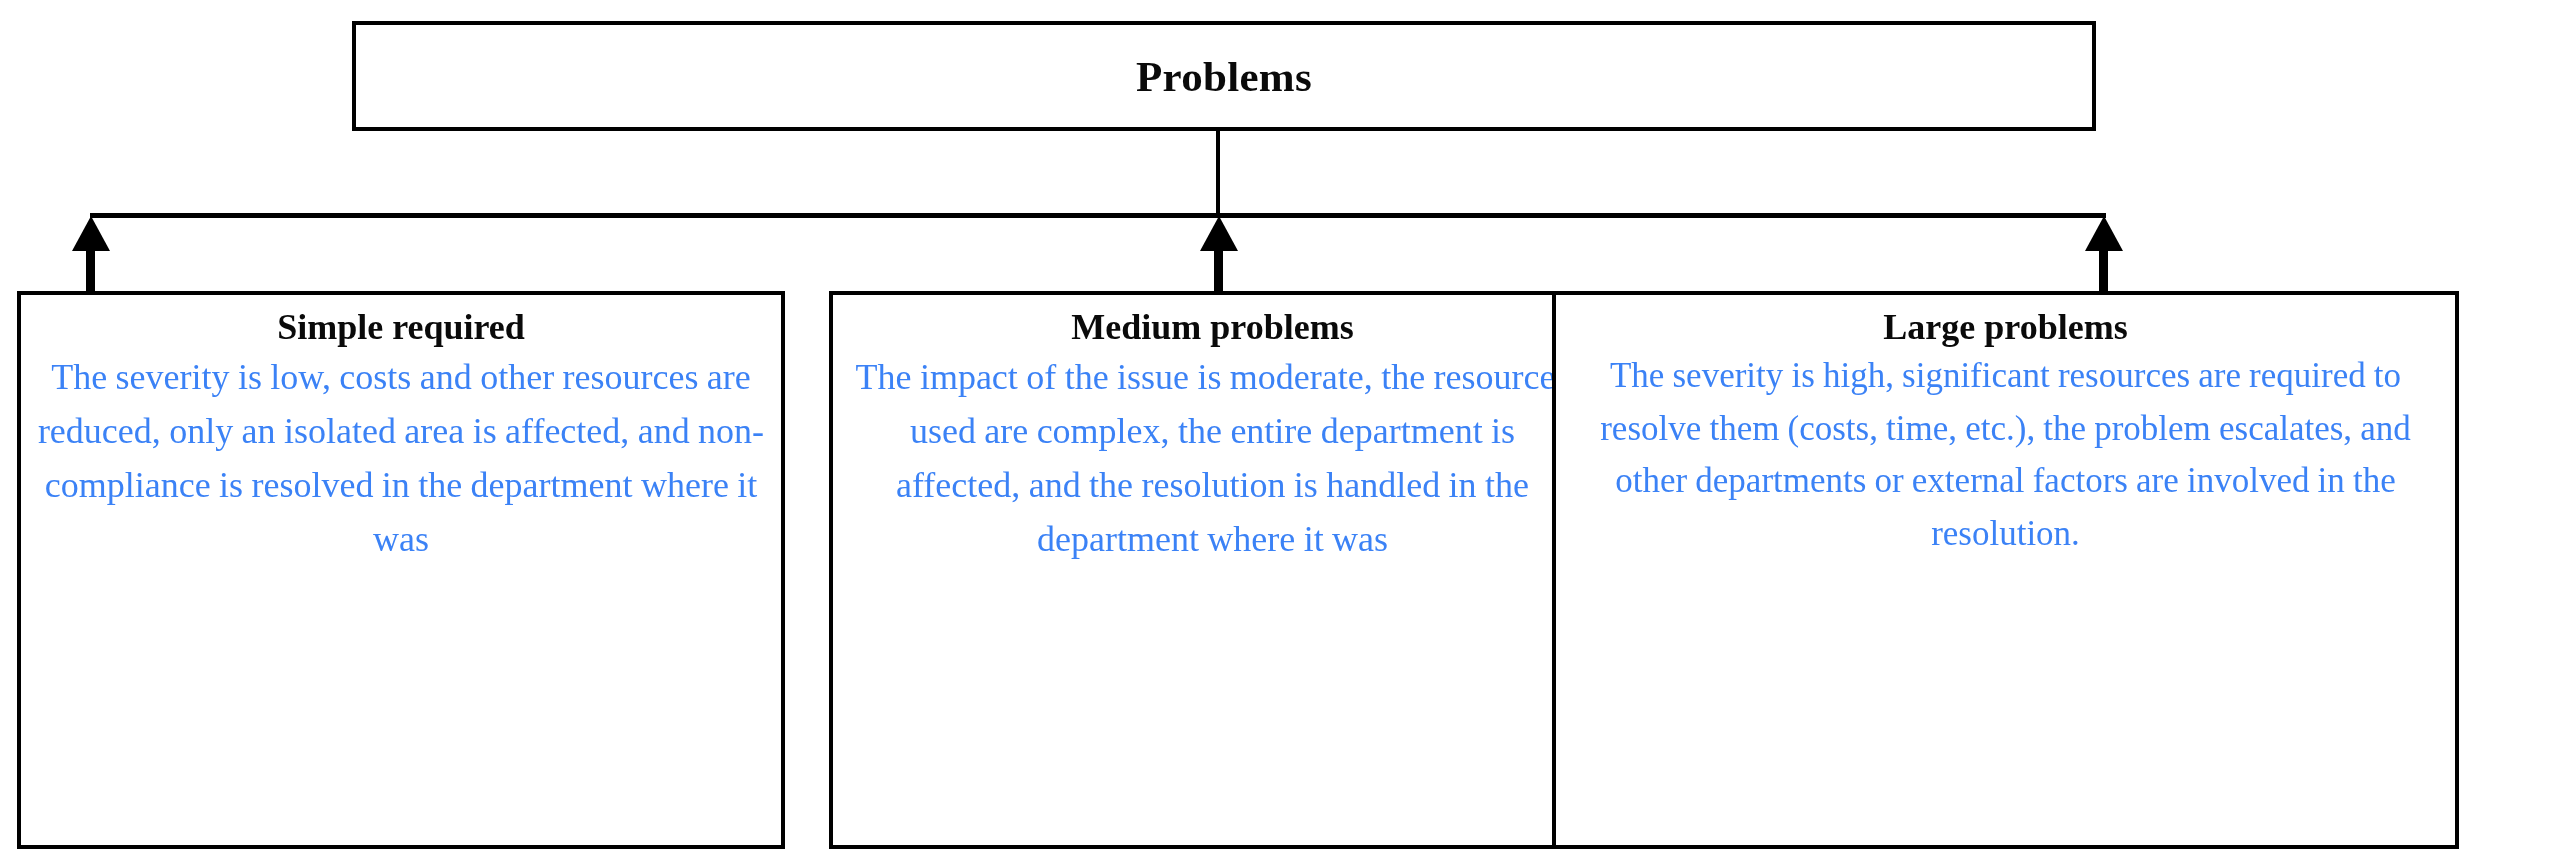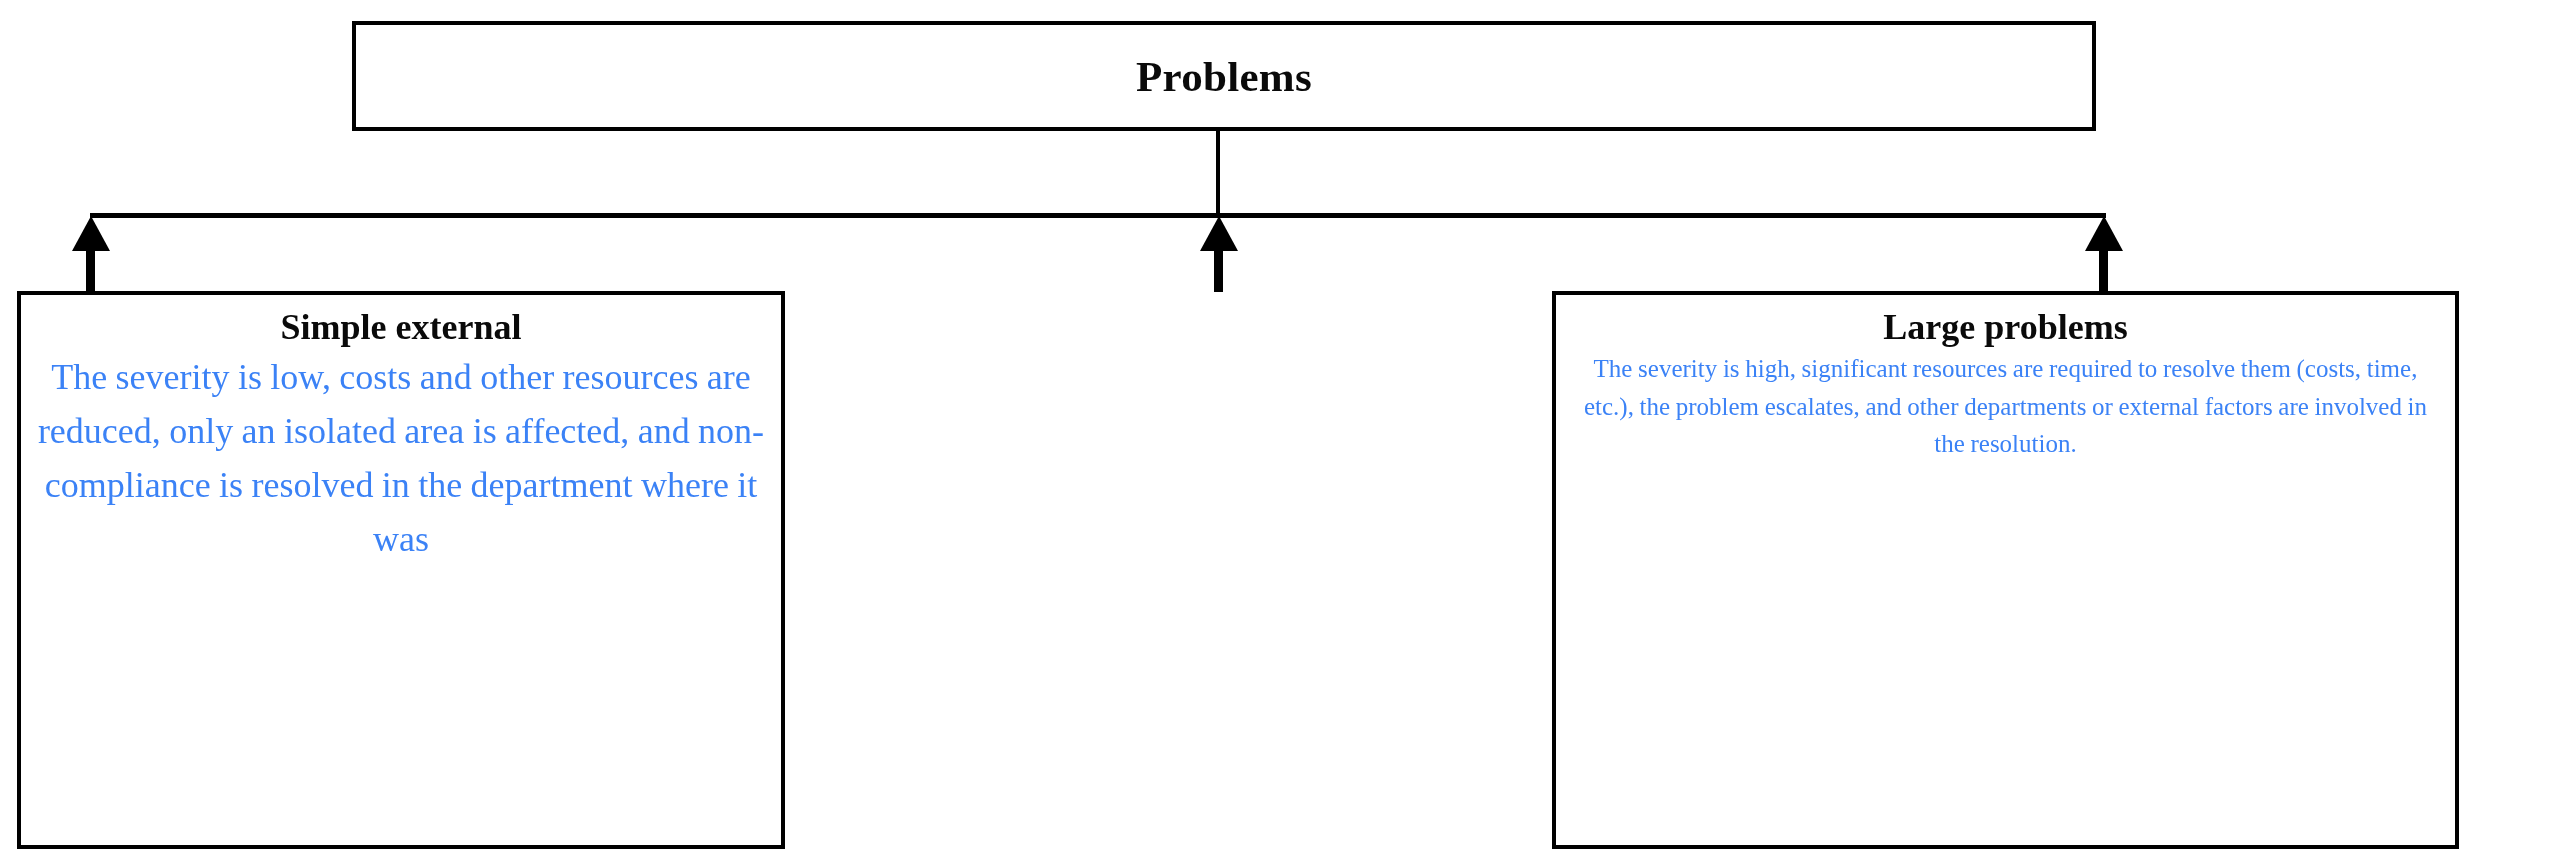--- a/index.html
+++ b/index.html
@@ -117,21 +117,21 @@
   }
   .leaf-body {
     font-size: 36px;
     font-weight: normal;
     line-height: 1.50;
     margin: 0;
     color: #3b82f6;
     text-align: center;
     word-spacing: -0.6px;
   }
-  .leaf-3 .leaf-body { font-size: 25px; }
+  .leaf-3 .leaf-body { font-size: 35px; }
 </style>
 </head>
 <body>
 
 <div id="diagram">
 
   <div class="root-box">
     <div class="root-title">Problems</div>
   </div>
 
@@ -146,24 +146,28 @@
   <div class="arrow arrow-middle">
     <div class="arrow-head"></div>
     <div class="arrow-stem"></div>
   </div>
   <div class="arrow arrow-right">
     <div class="arrow-head"></div>
     <div class="arrow-stem"></div>
   </div>
 
   <div class="leaf-box leaf-1">
-    <div class="leaf-heading">Simple external</div>
+    <div class="leaf-heading">Simple required</div>
     <div class="leaf-body">The severity is low, costs and other resources are reduced, only an isolated area is affected, and non-compliance is resolved in the department where it was</div>
   </div>
 
+  <div class="leaf-box leaf-2">
+    <div class="leaf-heading">Medium problems</div>
+    <div class="leaf-body">The impact of the issue is moderate, the resources used are complex, the entire department is affected, and the resolution is handled in the department where it was</div>
+  </div>
 
   <div class="leaf-box leaf-3">
     <div class="leaf-heading">Large problems</div>
     <div class="leaf-body">The severity is high, significant resources are required to resolve them (costs, time, etc.), the problem escalates, and other departments or external factors are involved in the resolution.</div>
   </div>
 
 </div>
 
 
 </body></html>

